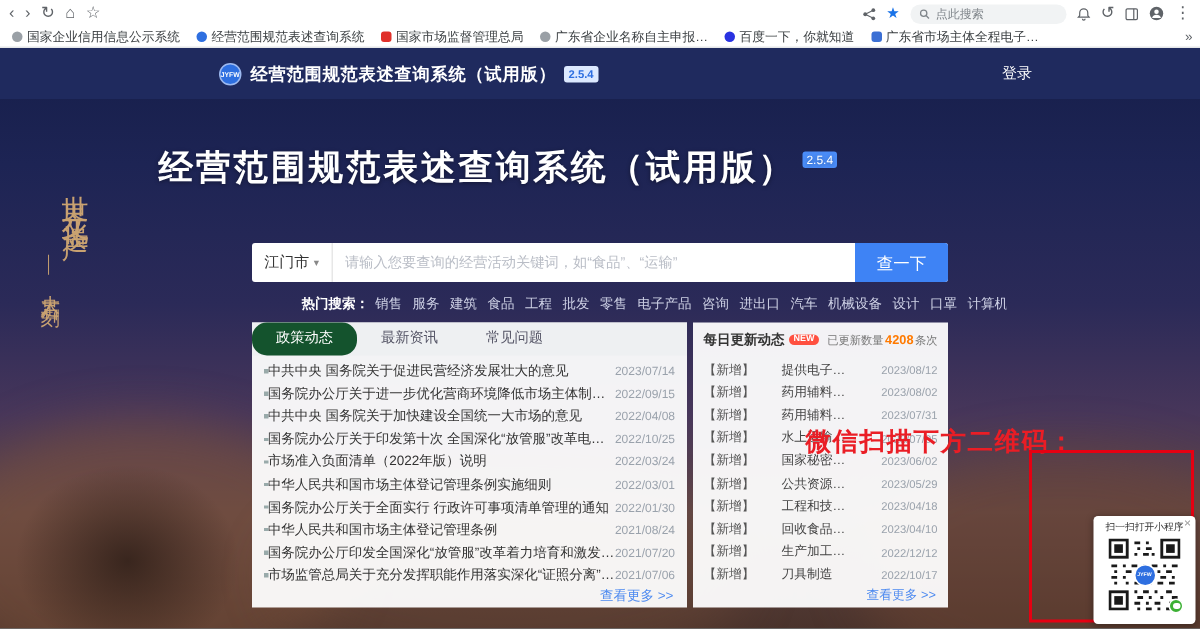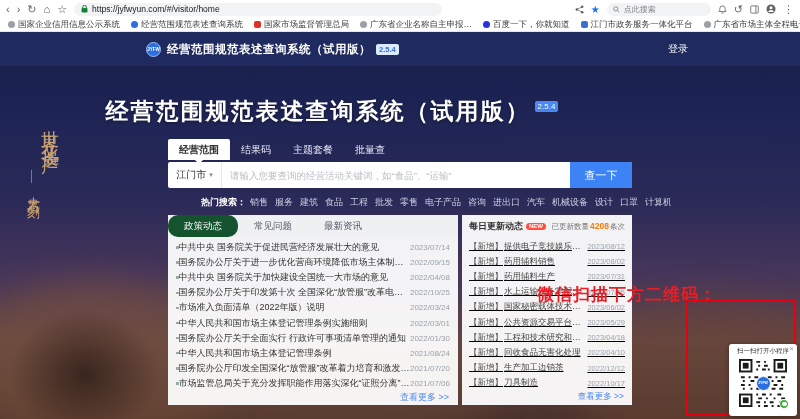--- a/index.html
+++ b/index.html
@@ -82,21 +82,21 @@
   .more-l { height:14px; text-align:right; padding-right:9px; font-size:9px; color:#4d8af0; flex:none; }
 
   
   .right-panel { position:absolute; left:462px; top:215px; width:170px; height:190px; background:rgba(255,255,255,0.94); display:flex; flex-direction:column; }
   .uhead { height:22px; display:flex; align-items:center; padding:0 7px; gap:3px; flex:none; }
   .utitle { font-size:9px; font-weight:bold; color:#333; white-space:nowrap; }
   .new-badge { background:#ff5040; color:#fff; font-size:6px; font-weight:bold; padding:0.5px 3px; border-radius:6px; }
   .ucount { margin-left:auto; font-size:7.5px; color:#777; white-space:nowrap; }
   .ucount b { color:#ff7a00; font-size:8.5px; margin:0 1px; }
   .ulist { flex:1; padding:2px 7px 0 7px; overflow:hidden; }
-  .urow { height:15.2px; display:flex; align-items:center; gap:1px;text-decoration:underline; }
+  .urow { height:15.2px; display:flex; align-items:center; gap:18px; }
   .utag { font-size:8.5px; color:#555; flex:none; }
   .uname { flex:1; font-size:8.5px; color:#444; white-space:nowrap; overflow:hidden; text-overflow:ellipsis; }
   .udate { font-size:7.5px; color:#9aa2ac; flex:none; }
   .more-r { height:14px; text-align:right; padding-right:8px; font-size:8.5px; color:#4d8af0; flex:none; }
 
   
   .anno-text { position:absolute; left:537px; top:283px; font-size:17px; font-weight:bold; color:#ea1d25; letter-spacing:1px; }
   .anno-rect { position:absolute; left:686px; top:300px; width:110px; height:115px; border:2px solid #e60012; }
 
   
@@ -113,29 +113,20 @@
 <body>
 
 <div id="screen">
 
   <div class="toolbar">
     <span class="nav-ic">‹</span>
     <span class="nav-ic">›</span>
     <span class="nav-ic">↻</span>
     <span class="nav-ic">⌂</span>
     <span class="nav-ic">☆</span>
-    <div class="urlbar">
-      <span class="lock">
-        <svg width="7" height="8" viewBox="0 0 7 8">
-            <rect x="0.5" y="3" width="6" height="4.5" rx="1" fill="#188038"></rect>
-            <path d="M1.8 3V2a1.7 1.7 0 0 1 3.4 0v1" stroke="#188038" stroke-width="1" fill="none"></path>
-          </svg>
-      </span>
-      <span class="url-text">https://jyfwyun.com/#/visitor/home</span>
-    </div>
     <span class="tb-spacer"></span>
     <span class="ic-svg">
       <svg width="9" height="9" viewBox="0 0 10 10">
           <circle cx="8" cy="2" r="1.4" fill="#5f6368"></circle>
           <circle cx="2" cy="5" r="1.4" fill="#5f6368"></circle>
           <circle cx="8" cy="8" r="1.4" fill="#5f6368"></circle>
           <path d="M2 5L8 2M2 5l6 3" stroke="#5f6368" stroke-width="0.8"></path>
         </svg>
     </span>
     <span class="star-y">★</span>
@@ -191,24 +182,20 @@
       <span class="bm">
         <span class="fav"></span>
         <span class="bm-label">广东省企业名称自主申报…</span>
       </span>
 
       <span class="bm">
         <span class="fav"></span>
         <span class="bm-label">百度一下，你就知道</span>
       </span>
 
-      <span class="bm">
-        <span class="fav"></span>
-        <span class="bm-label">江门市政务服务一体化平台</span>
-      </span>
 
       <span class="bm">
         <span class="fav"></span>
         <span class="bm-label">广东省市场主体全程电子…</span>
       </span>
 
     </div>
   <span class="bm-overflow">»</span>
 
   <div class="page-bg">
@@ -224,30 +211,20 @@
     <span class="logo">JYFW</span>
     <span class="site-title">经营范围规范表述查询系统（试用版）</span>
     <span class="ver-badge-h">2.5.4</span>
     <span class="login">登录</span>
   </div>
 
   <div class="hero-title">
     <span>经营范围规范表述查询系统（试用版）</span><span class="ver-badge-hero">2.5.4</span>
   </div>
 
-  <div class="stabs">
-
-      <div class="stab active">经营范围</div>
-
-      <div class="stab">结果码</div>
-
-      <div class="stab">主题套餐</div>
-
-      <div class="stab">批量查</div>
-    </div>
 
   <div class="searchbar">
     <div class="region">
       <span>江门市</span>
       <span class="caret">▾</span>
     </div>
     <input class="search-input" type="text" placeholder="请输入您要查询的经营活动关键词，如“食品”、“运输”" style="">
     <button class="go-btn">查一下</button>
   </div>
 
@@ -285,23 +262,23 @@
 
         <span class="hkw">计算机</span>
       </span>
   </div>
 
   <div class="left-panel">
     <div class="ltabs">
 
         <div class="ltab active">政策动态</div>
 
+        <div class="ltab">最新资讯</div>
+
         <div class="ltab">常见问题</div>
-
-        <div class="ltab">最新资讯</div>
       </div>
     <div class="nlist">
 
         <div class="nrow">
           <span class="dot"></span>
           <span class="ntitle">中共中央 国务院关于促进民营经济发展壮大的意见</span>
           <span class="ndate">2023/07/14</span>
         </div>
 
         <div class="nrow">

